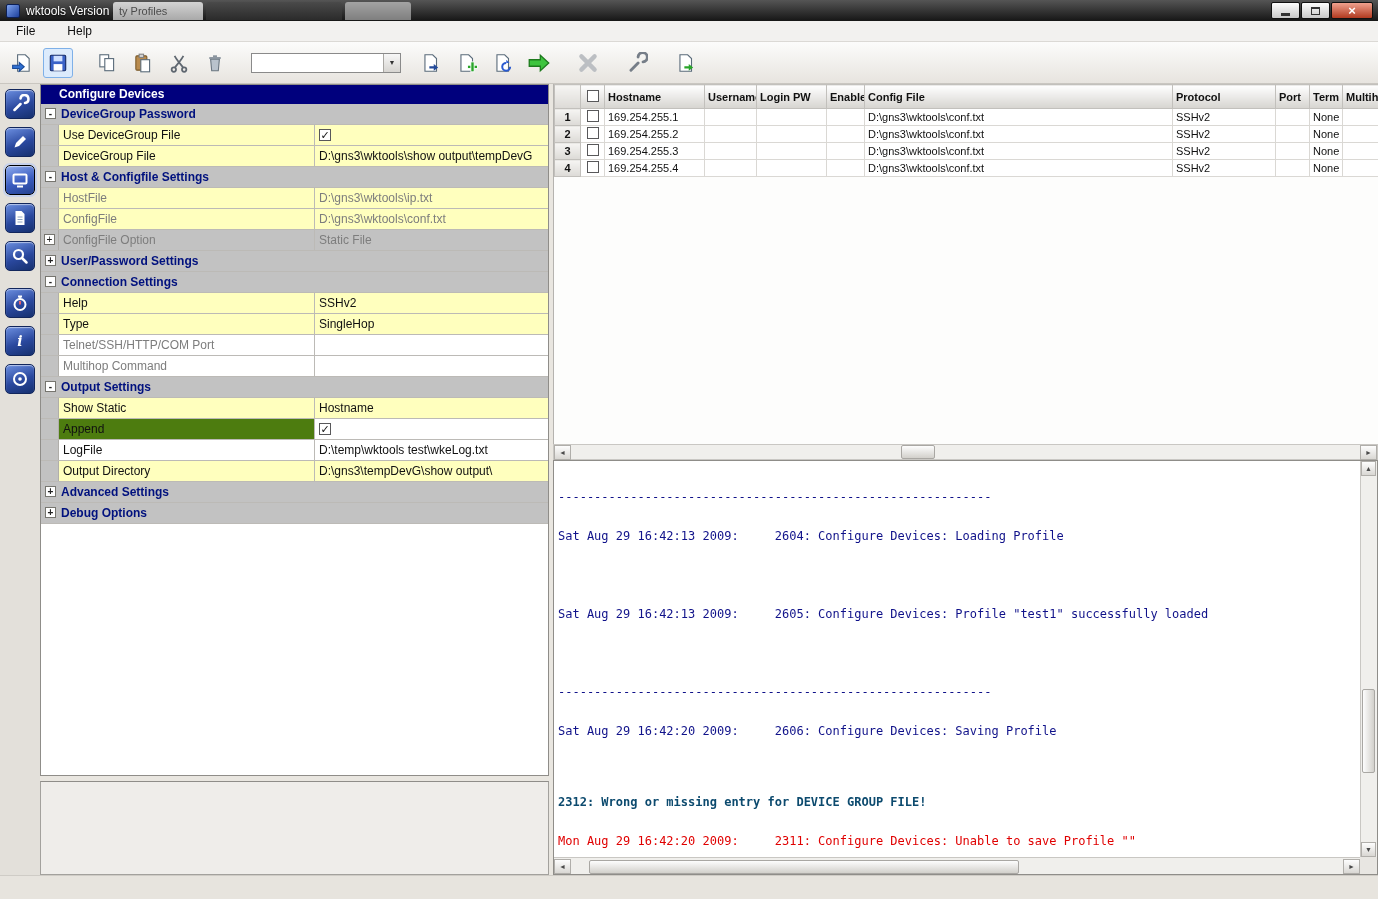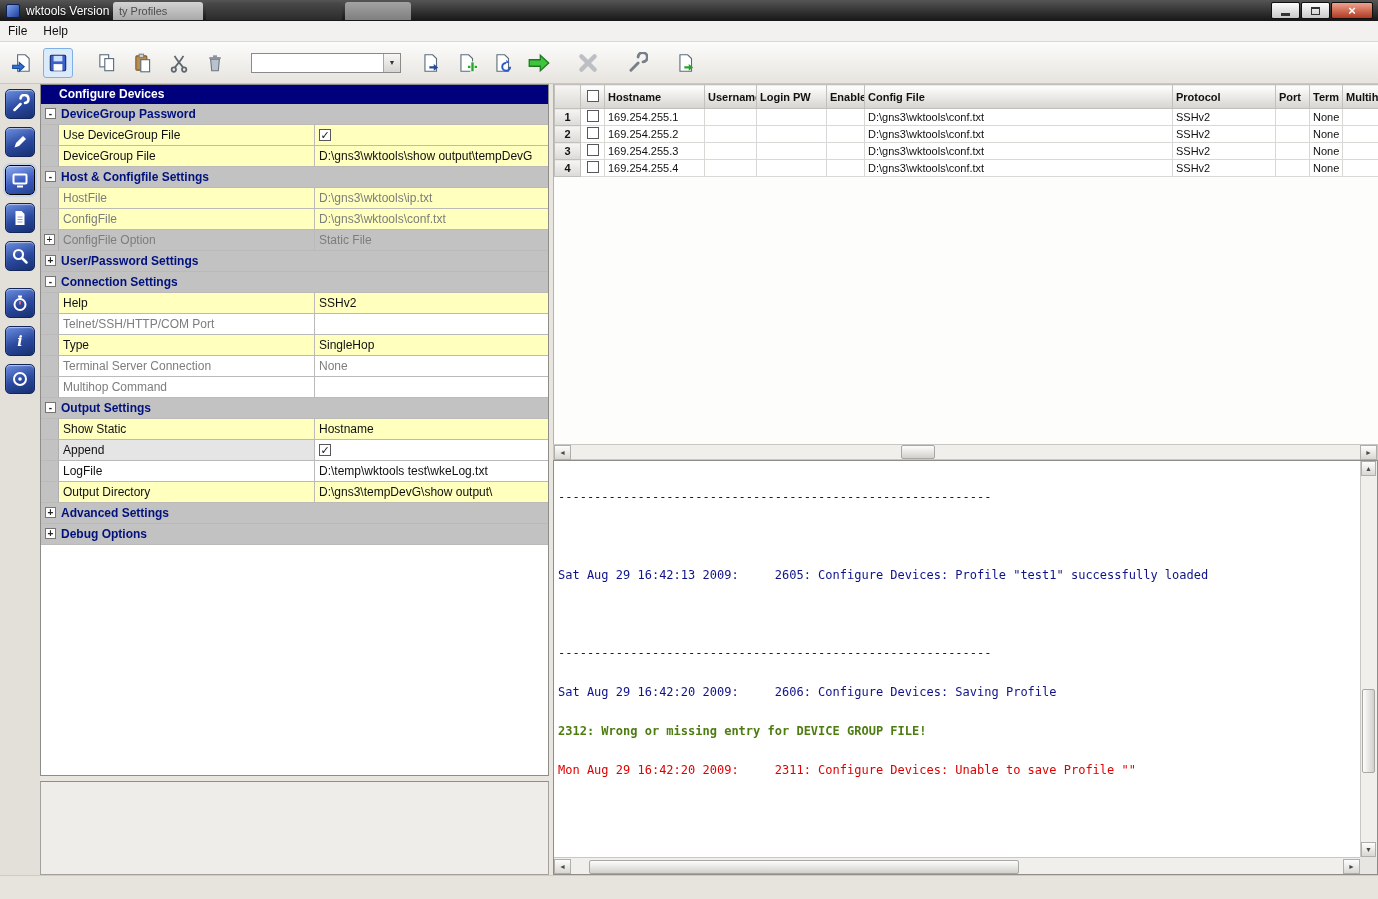--- a/index.html
+++ b/index.html
@@ -16,21 +16,21 @@
   .f2{left:206px;width:136px;background:linear-gradient(#4a4a4a,#2b2b2b);}
   .f3{left:345px;width:66px;background:linear-gradient(#a3a3a3,#7f7f7f);}
   .winbtns{position:absolute;right:5px;top:2px;display:flex;gap:1px;}
   .wb{width:29px;height:17px;border:1px solid #101010;border-radius:2px;background:linear-gradient(#fdfdfd,#c8c8c8);display:flex;align-items:center;justify-content:center;}
   .wb .gmin{width:9px;height:3px;background:#333;margin-top:8px;}
   .wb .gmax{width:9px;height:8px;border:1px solid #333;border-top:2px solid #333;}
   .wb.close{width:42px;background:linear-gradient(#efa18e,#b13a20);color:#fff;font-weight:bold;font-size:13px;line-height:13px;}
 
   
   .menubar{position:absolute;top:21px;left:0;width:100%;height:21px;background:#f2f1ef;border-bottom:1px solid #dbd9d5;display:flex;align-items:center;}
-  .menu-item{padding:2px 8px;}
+  .menu-item{padding:2px 16px;}
   .toolbar{position:absolute;top:42px;left:0;width:100%;height:42px;background:linear-gradient(#fcfcfb,#e7e4df);border-bottom:1px solid #c9c6c0;display:flex;align-items:center;padding-left:4px;}
   .tb{width:30px;height:30px;display:flex;align-items:center;justify-content:center;margin:0 3px;border-radius:3px;flex:none;}
   .tb.active{background:#dcebfc;border:1px solid #7eb0e8;}
   .tb.gapL{margin-left:16px;}
   .combo{width:150px;height:20px;background:#fff;border:1px solid #8a8a8a;margin:0 12px 0 18px;position:relative;flex:none;}
   .combo .cval{position:absolute;left:3px;top:2px;font-size:11px;}
   .combo .dd{position:absolute;right:0;top:0;width:17px;height:100%;background:linear-gradient(#f7f7f7,#d7d5d1);border-left:1px solid #a9a7a3;font-size:7px;color:#333;display:flex;align-items:center;justify-content:center;}
 
   
   .sidebar{position:absolute;left:0;top:84px;width:40px;bottom:24px;background:#e3e0da;display:flex;flex-direction:column;align-items:center;padding-top:5px;}
@@ -44,21 +44,21 @@
   .pgr{display:flex;height:21px;line-height:20px;border-bottom:1px solid #bcbab6;align-items:stretch;overflow:hidden;}
   .pgr .exp{width:11px;height:11px;background:#fff;border:1px solid #76756f;font-size:10px;line-height:9px;text-align:center;margin:4px 3px 0 4px;flex:none;color:#222;}
   .pgr.sec{background:#c2c2c2;font-weight:bold;color:#00117e;}
   .pgr.sec .seclabel{padding-left:2px;}
   .gut{width:18px;background:#c2c2c2;border-right:1px solid #b0aeaa;flex:none;display:flex;}
   .gut .exp{margin:4px 0 0 3px;}
   .plabel{width:256px;flex:none;padding-left:4px;border-right:1px solid #bcbab6;overflow:hidden;white-space:nowrap;}
   .pvalue{flex:1;padding-left:4px;overflow:hidden;white-space:nowrap;display:flex;align-items:center;}
   .yellow .plabel,.yellow .pvalue{background:#ffffbe;}
   .whiterow .plabel,.whiterow .pvalue{background:#fff;}
-  .mix .plabel{background:#e5e5e5;}
+  .mix .plabel{background:#4d7c0f;}
   .mix .pvalue{background:#fff;}
   .grayrow .plabel,.grayrow .pvalue{background:#c2c2c2;}
   .disabled .plabel,.disabled .pvalue{color:#7d7d7d;}
   .cb{width:12px;height:12px;background:#fff;border:1px solid #58585a;display:inline-flex;align-items:center;justify-content:center;font-size:11px;line-height:11px;color:#111;flex:none;}
   .cb.checked::after{content:"\2713";font-weight:bold;}
   .bottom-panel{position:absolute;left:40px;top:781px;width:509px;height:94px;background:#efedea;border:1px solid #a3a19d;border-top-color:#8f8d89;}
 
   
   .tablewrap{position:absolute;left:553px;top:84px;width:825px;height:360px;background:#fdfdfc;border-left:1px solid #b5b3af;overflow:hidden;}
   table{border-collapse:collapse;table-layout:fixed;width:825px;font-size:11px;}
@@ -71,21 +71,21 @@
   .sbtn{width:17px;height:15px;background:linear-gradient(#fdfdfd,#d9d7d3);border:1px solid #b0aeaa;font-size:7px;color:#4a4a4a;display:flex;align-items:center;justify-content:center;flex:none;}
   .hscroll{position:absolute;left:553px;top:444px;width:825px;height:16px;background:#f0efec;border:1px solid #c9c7c3;display:flex;align-items:center;justify-content:space-between;}
   .hthumb{width:34px;height:14px;background:linear-gradient(#fdfdfd,#d2d0cb);border:1px solid #a9a7a3;border-radius:2px;position:absolute;left:330px;top:0;}
   .hscroll .track{position:relative;flex:1;height:14px;}
 
   
   .logpanel{position:absolute;left:553px;top:460px;width:825px;height:415px;background:#fff;border:1px solid #8f8d89;}
   .logtext{position:absolute;left:1px;top:4px;right:18px;bottom:18px;overflow:hidden;padding-left:3px;font-family:"DejaVu Sans Mono",monospace;font-size:12px;line-height:13px;color:#10128a;white-space:pre;}
   .ln{min-height:13px;}
   .err{color:#e00000;}
-  .errb{color:#4d7c0f;font-weight:bold;}
+  .errb{color:#0c4a6e;font-weight:bold;margin-top:32px;}
   .vscroll{position:absolute;right:0;top:0;width:17px;bottom:17px;background:#f0efec;border-left:1px solid #c9c7c3;}
   .vscroll .up{position:absolute;top:0;left:0;width:15px;}
   .vscroll .dn{position:absolute;bottom:0;left:0;width:15px;}
   .vthumb{position:absolute;left:1px;top:228px;width:13px;height:84px;background:linear-gradient(90deg,#fdfdfd,#d2d0cb);border:1px solid #a9a7a3;border-radius:2px;}
   .loghscroll{position:absolute;left:0;bottom:0;right:17px;height:17px;background:#f0efec;border-top:1px solid #c9c7c3;display:flex;align-items:center;justify-content:space-between;}
   .lhthumb{position:absolute;left:18px;top:1px;width:430px;height:14px;background:linear-gradient(#fdfdfd,#d2d0cb);border:1px solid #a9a7a3;border-radius:2px;}
   .loghscroll .track{position:relative;flex:1;height:15px;}
   .corner{position:absolute;right:0;bottom:0;width:17px;height:17px;background:#e8e6e2;}
 
   .statusbar{position:absolute;left:0;bottom:0;width:100%;height:24px;background:#e7e4de;border-top:1px solid #cfccc6;}
@@ -350,34 +350,29 @@
       </div>
     <div class="pgr sec">
         <span class="exp">-</span>
         <span class="seclabel">Connection Settings</span>
       </div>
     <div class="pgr prop yellow">
         <span class="gut"></span>
         <span class="plabel">Help</span>
         <span class="pvalue">SSHv2</span>
       </div>
+    <div class="pgr prop yellow">
+        <span class="gut"></span>
+        <span class="plabel">Type</span>
+        <span class="pvalue">SingleHop</span>
+      </div>
     <div class="pgr prop whiterow disabled">
         <span class="gut"></span>
         <span class="plabel">Telnet/SSH/HTTP/COM Port</span>
         <span class="pvalue"></span>
-      </div>
-    <div class="pgr prop yellow">
-        <span class="gut"></span>
-        <span class="plabel">Type</span>
-        <span class="pvalue">SingleHop</span>
-      </div>
-    <div class="pgr prop whiterow disabled">
-        <span class="gut"></span>
-        <span class="plabel">Terminal Server Connection</span>
-        <span class="pvalue">None</span>
       </div>
     <div class="pgr prop whiterow disabled">
         <span class="gut"></span>
         <span class="plabel">Multihop Command</span>
         <span class="pvalue"></span>
       </div>
 
     <div class="pgr sec">
         <span class="exp">-</span>
         <span class="seclabel">Output Settings</span>
@@ -506,20 +501,21 @@
     <div class="sbtn">◄</div>
     <div class="track">
         <div class="hthumb"></div>
       </div>
     <div class="sbtn">►</div>
   </div>
 
   <div class="logpanel">
     <div class="logtext">
       <div class="ln">------------------------------------------------------------</div>
+      <div class="ln">Sat Aug 29 16:42:13 2009:     2604: Configure Devices: Loading Profile</div>
       <div class="ln"></div>
       <div class="ln">Sat Aug 29 16:42:13 2009:     2605: Configure Devices: Profile "test1" successfully loaded</div>
       <div class="ln"></div>
       <div class="ln">------------------------------------------------------------</div>
       <div class="ln">Sat Aug 29 16:42:20 2009:     2606: Configure Devices: Saving Profile</div>
       <div class="ln errb">2312: Wrong or missing entry for DEVICE GROUP FILE!</div>
       <div class="ln err">Mon Aug 29 16:42:20 2009:     2311: Configure Devices: Unable to save Profile ""</div>
       
       
       

